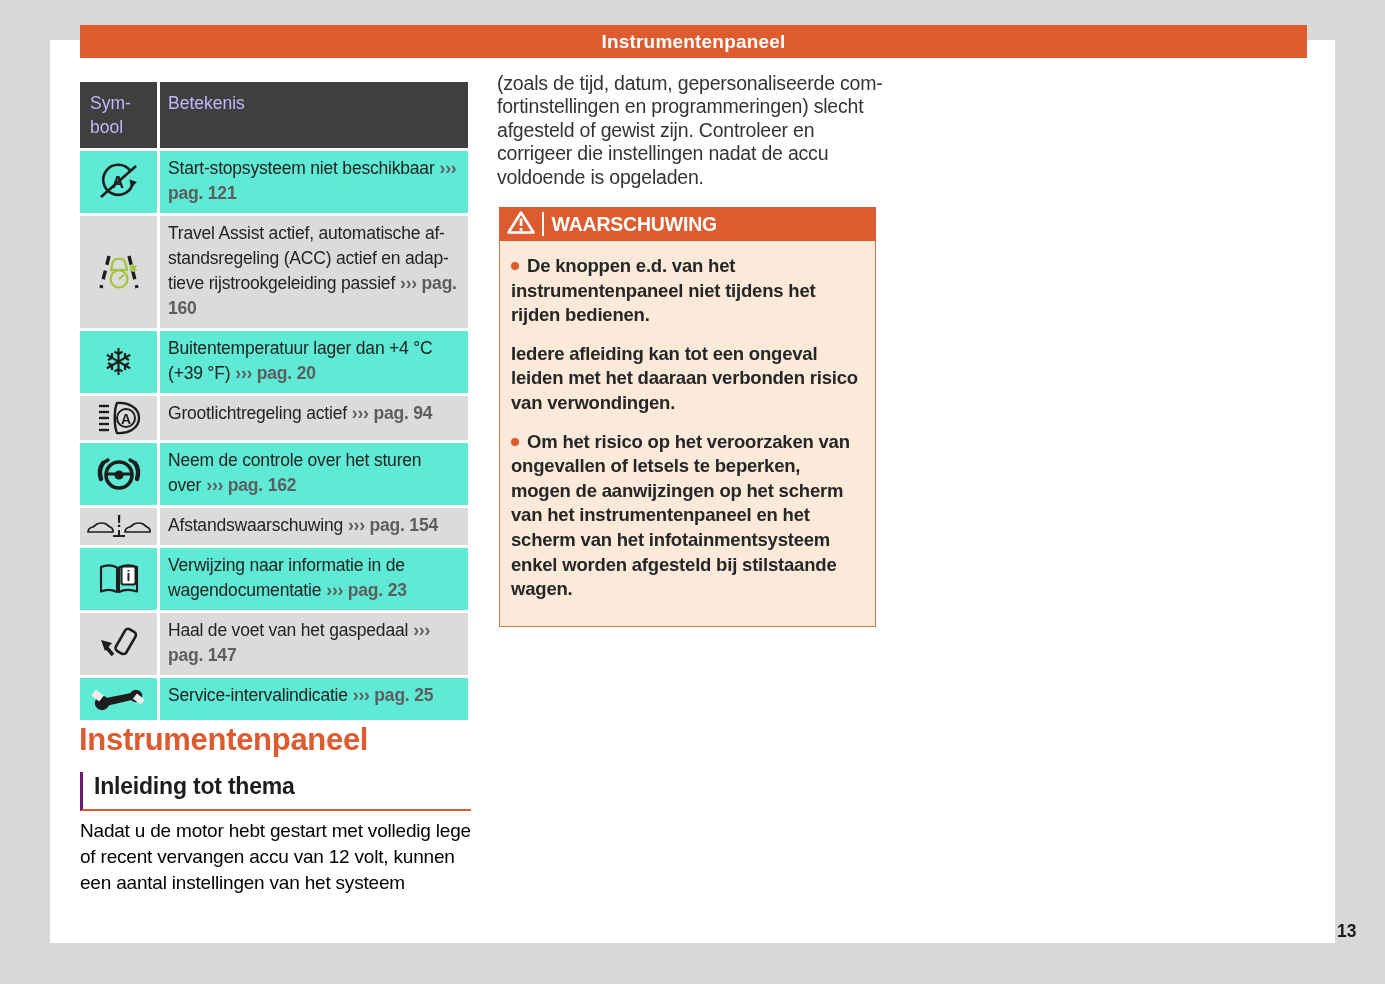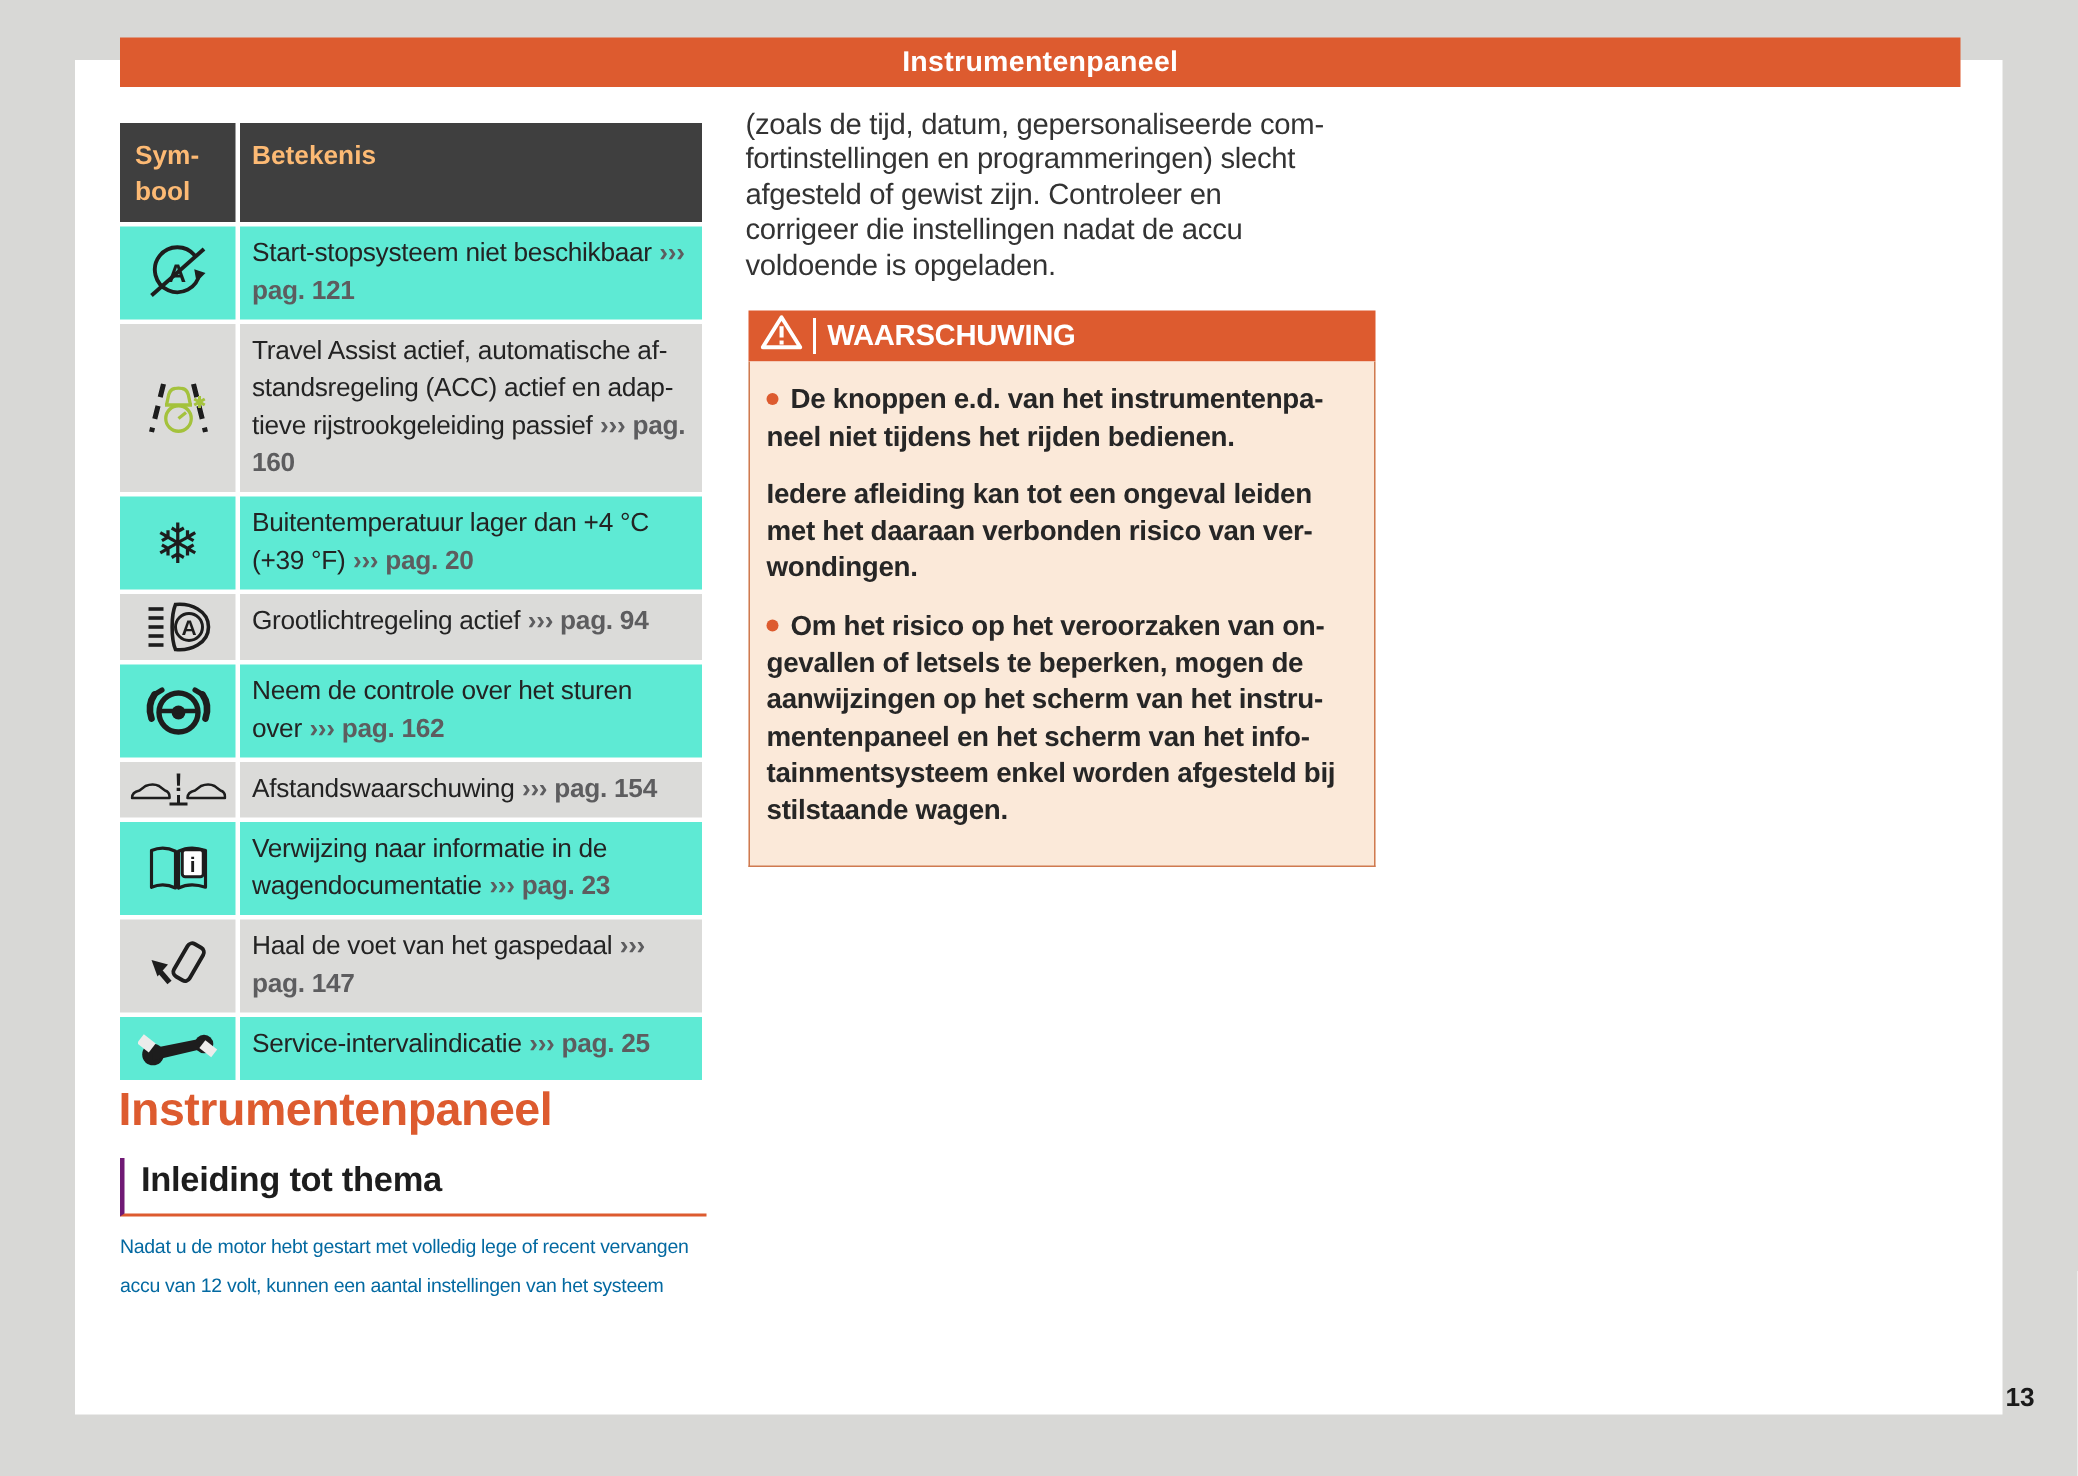--- a/index.html
+++ b/index.html
@@ -14,38 +14,38 @@
   .banner{
     position:absolute;left:80px;top:25px;width:1227px;height:33px;
     background:#dd5b2f;color:#fff;display:flex;align-items:center;justify-content:center;
     font-size:19px;font-weight:bold;letter-spacing:.2px;
   }
   
   .symbol-table{
     position:absolute;left:80px;top:82px;width:388px;
     display:grid;grid-template-columns:77px 308px;gap:3px;
   }
-  .th{background:#3f3f3f;color:#fdba74;font-weight:bold;font-size:17.5px;line-height:24px;}
+  .th{background:#3f3f3f;color:#c4b5fd;font-weight:normal;font-size:17.5px;line-height:24px;}
   .th-sym{padding:9px 4px 9px 10px;white-space:pre-line;}
   .th-mean{padding:9px 4px 9px 8px;}
   .ic{display:flex;align-items:center;justify-content:center;}
   .odd{background:#5eead4;}
   .even{background:#dbdbd9;}
   .tc{
     padding:5px 6px 7px 8px;font-size:17.5px;line-height:25px;color:#232323;
     letter-spacing:-0.2px;
   }
   .ref{font-weight:bold;color:#5d5d5f;margin-left:5px;}
   .ic svg text{font-family:"Liberation Sans", sans-serif;}
   
   .intro-cont{
     position:absolute;left:497px;top:72px;width:393px;
     font-size:19.5px;line-height:23.4px;color:#333;letter-spacing:-0.2px;
   }
-  .warning{position:absolute;left:499px;top:207px;width:418px;}
+  .warning{position:absolute;left:499px;top:207px;width:377px;}
   .warning-head{
     background:#dd5b2f;color:#fff;height:34px;display:flex;align-items:center;
     padding:0 8px;
   }
   .warning-head .sep{width:1.5px;height:24px;background:#fff;margin:0 8px 0 7px;}
   .warning-title{font-size:19.5px;font-weight:bold;letter-spacing:-0.2px;}
   .warning-body{
     background:#fbe9d9;border:1.5px solid #cf7a50;border-top:none;
     padding:13px 11px 10px 11px;
   }
@@ -63,21 +63,21 @@
     font-size:31px;font-weight:bold;color:#dd5b2f;letter-spacing:-0.3px;
   }
   .subheading{
     position:absolute;left:80px;top:772px;width:377px;
     border-left:3px solid #701a75;border-bottom:2px solid #dd5b2f;
     padding:1px 0 9px 11px;
     font-size:23px;font-weight:bold;color:#1d1d1d;letter-spacing:-0.2px;
   }
   .section-body{
     position:absolute;left:80px;top:818px;width:400px;
-    font-size:13px;line-height:26px;color:#0369a1;letter-spacing:-0.2px;
+    font-size:19px;line-height:26px;color:#000000;letter-spacing:-0.2px;
   }
   .page-number{
     position:absolute;left:1337px;top:921px;
     font-size:17.5px;font-weight:bold;color:#1a1a1a;
   }
   .snow{font-size:37px;color:#1d1d1d;line-height:1;}
 </style>
 </head>
 <body>
 

